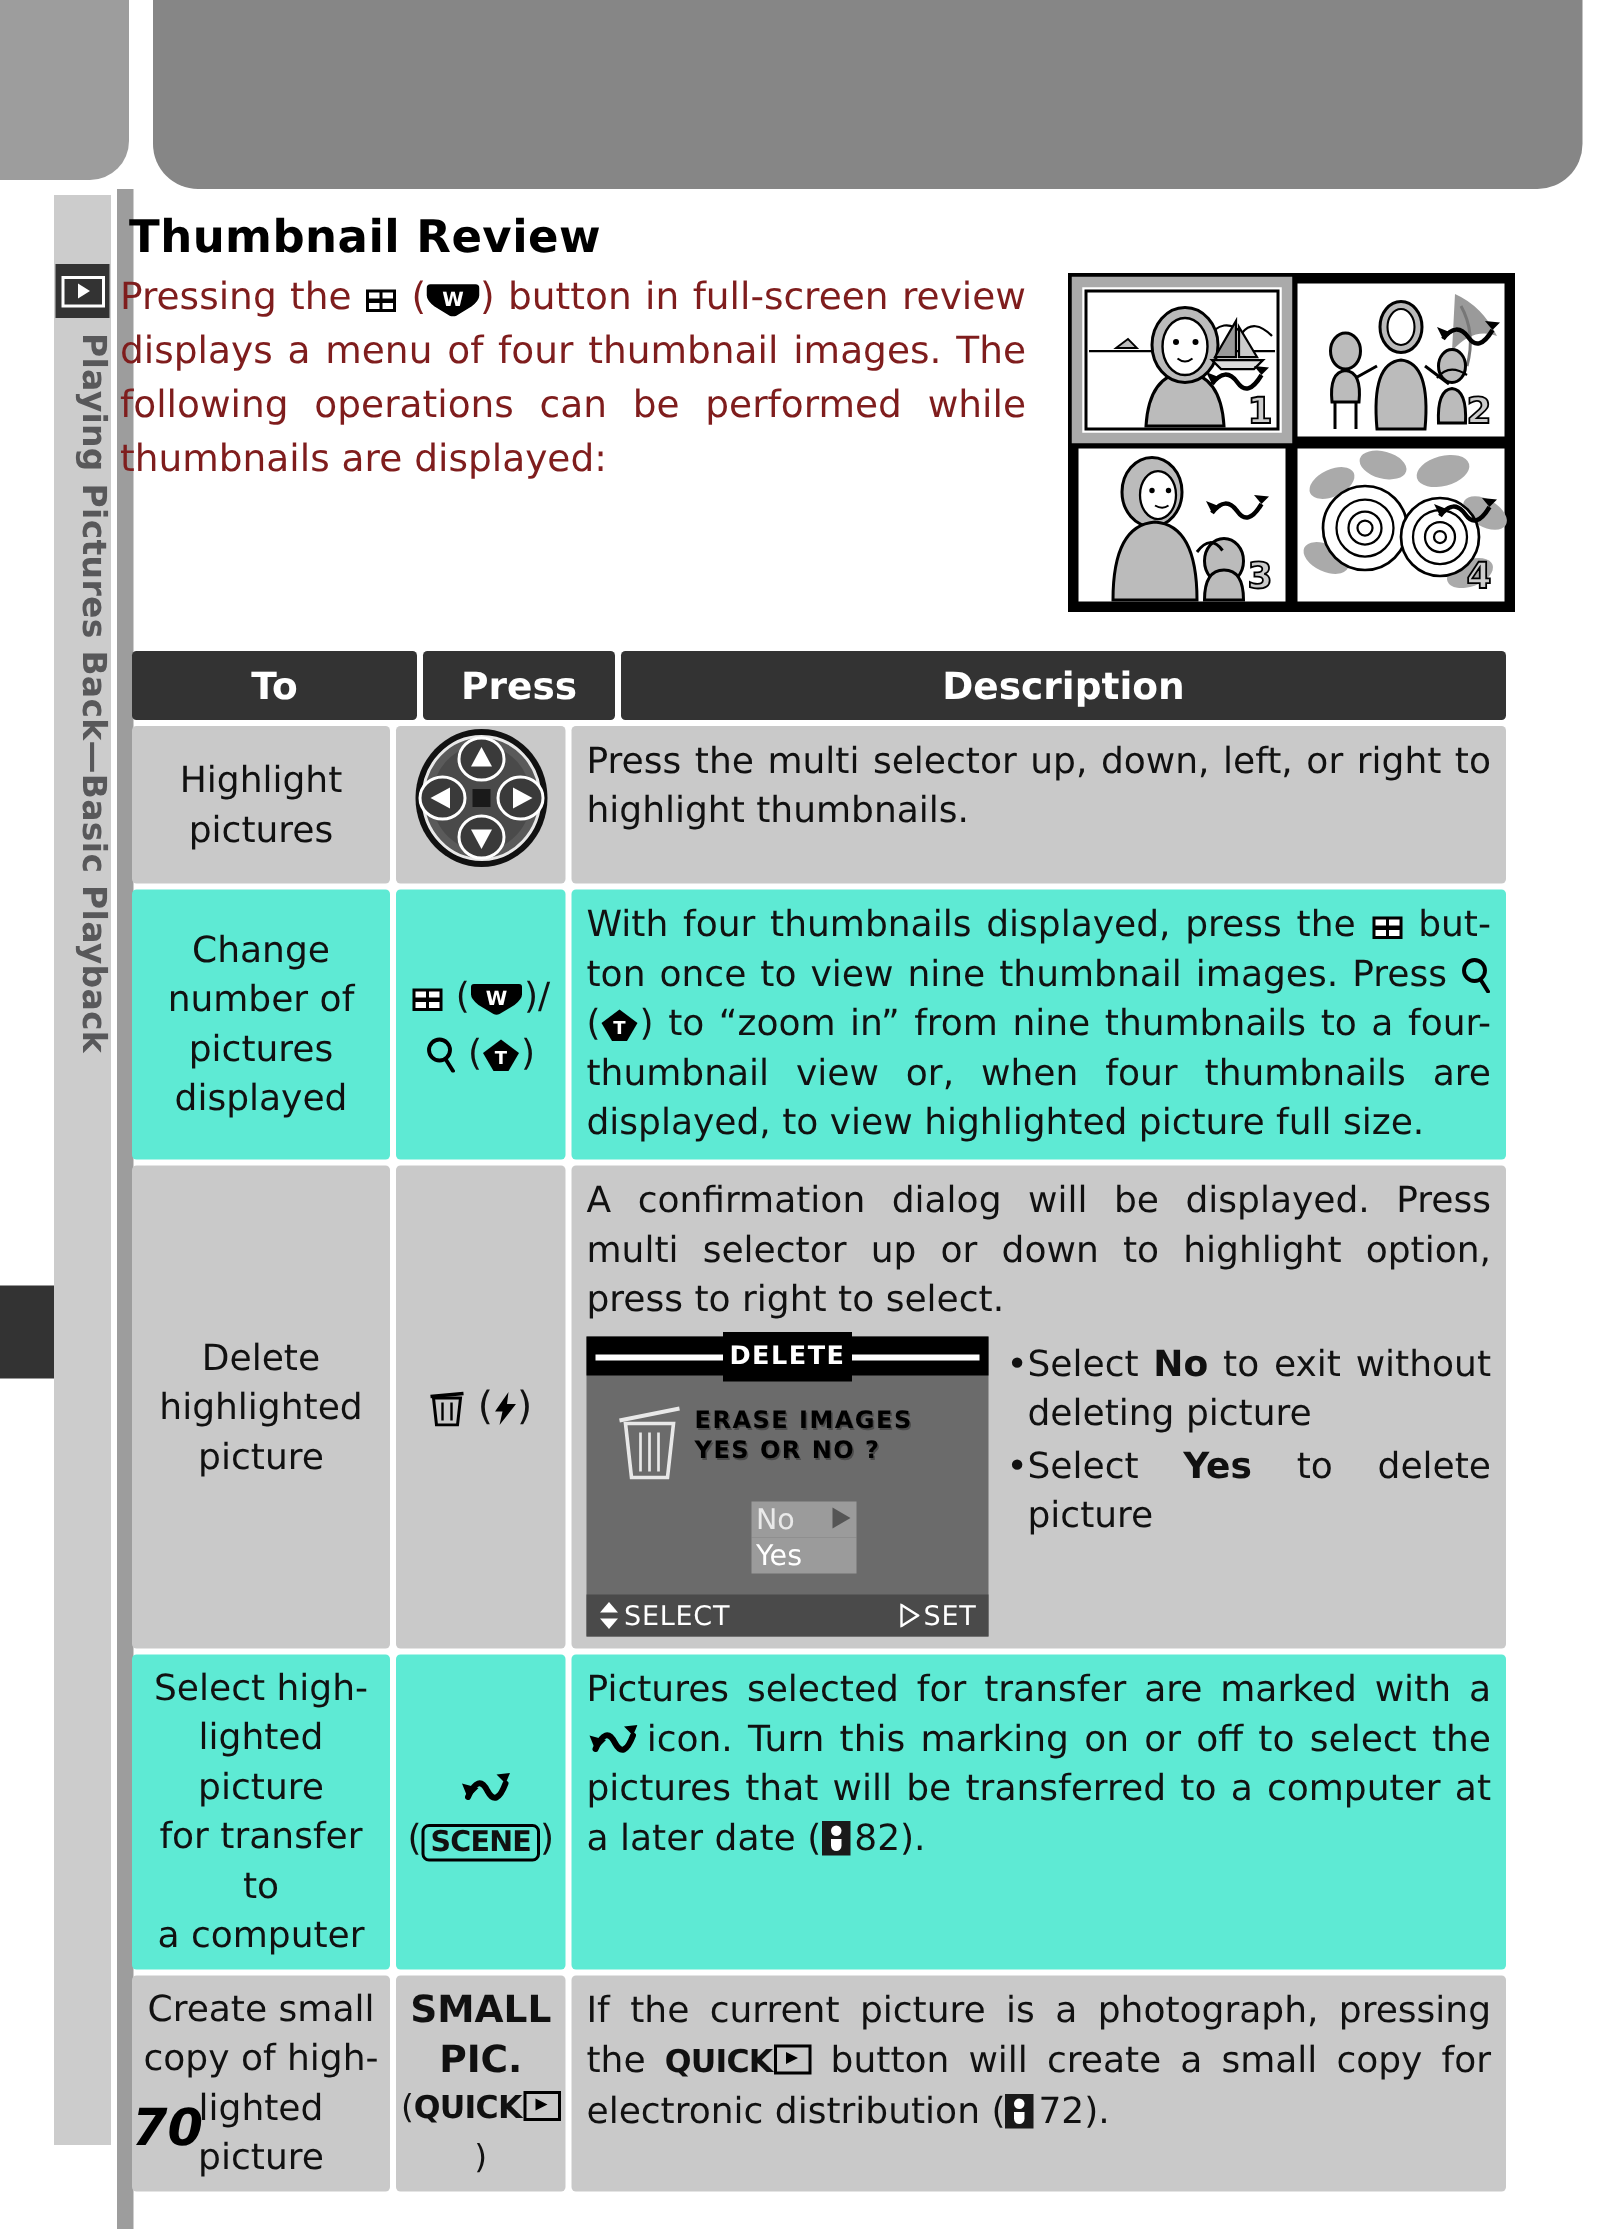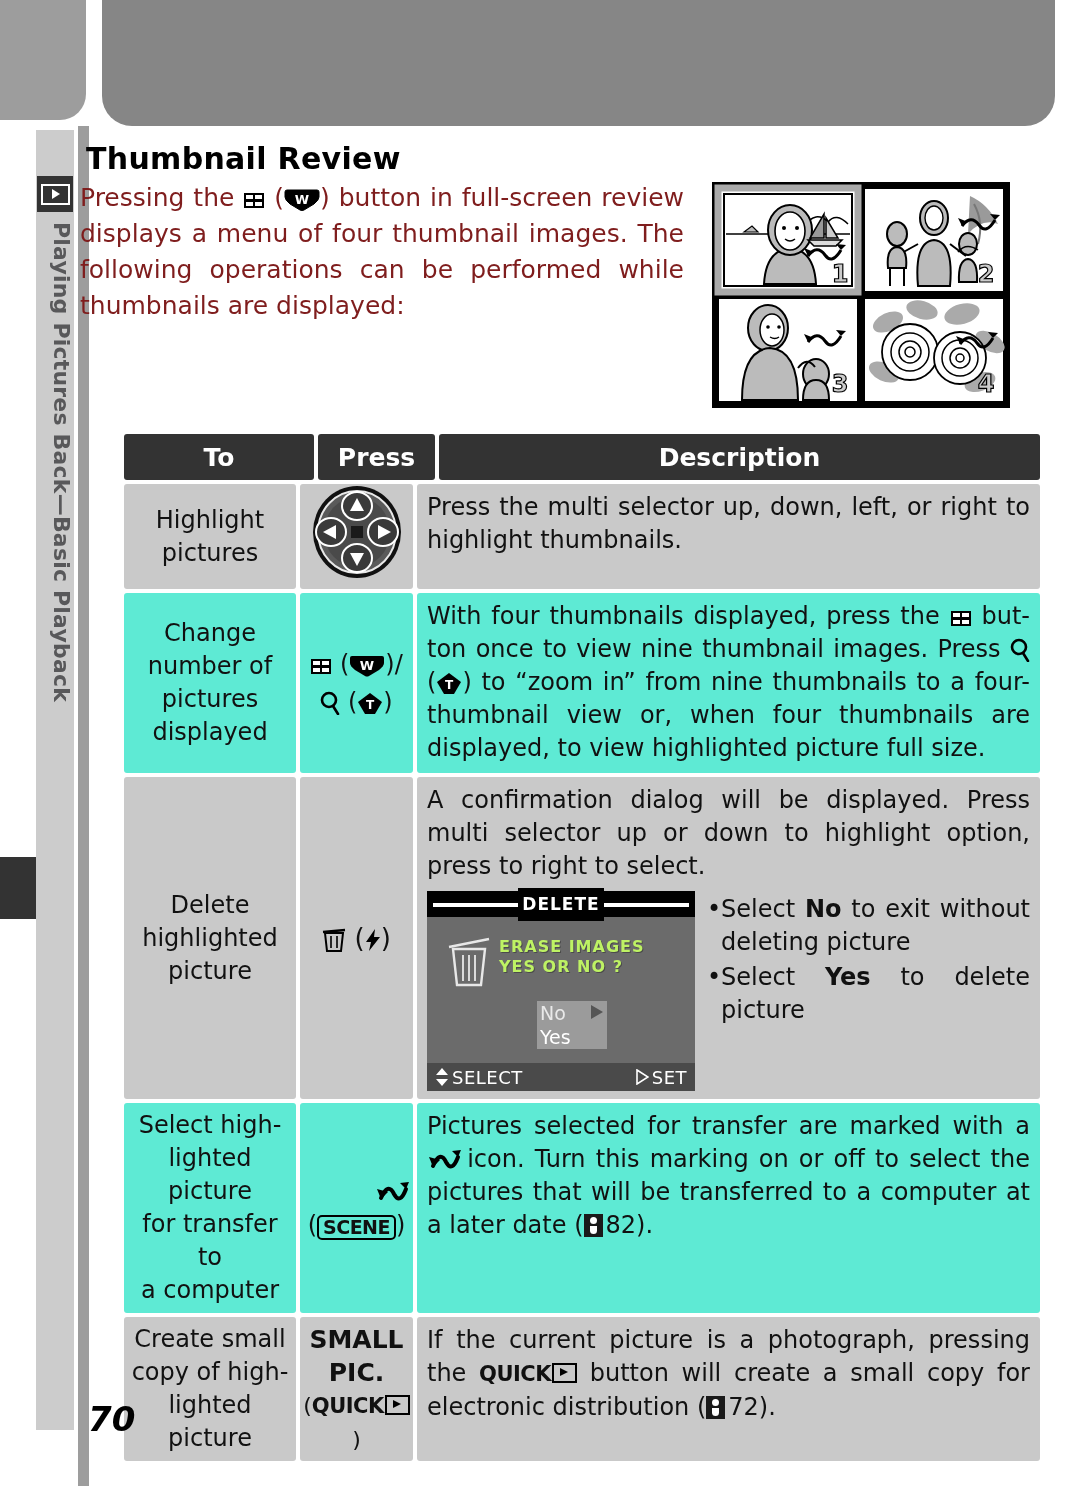--- a/index.html
+++ b/index.html
@@ -188,33 +188,32 @@
   
   .illus {
     position:absolute; left:712px; top:182px; width:298px; height:226px;
     background:#000; padding:0; box-sizing:border-box;
   }
 
   
   .tbl {
     position:absolute; left:88px; top:434px; width:916px;
     border-collapse: separate;
-    margin-left: 36px;
   }
   .tbl-head {
     display:flex; height:46px; gap:4px;
   }
   .tbl-head .hcell {
     background:#333333; color:#ffffff;
     font-size:25px; font-weight:bold;
     display:flex; align-items:center; justify-content:center;
     border-radius:3px;
   }
   .h-to    { width:190px; }
-  .h-press { width:117px; }
+  .h-press { width:128px; }
   .h-desc  { flex:1; }
 
   .trow { display:flex; gap:4px; margin-top:4px; }
   .trow .c {
     box-sizing:border-box;
     display:flex; align-items:center; justify-content:center;
     font-size:24px; line-height:33px; color:#111;
     border-radius:3px;
   }
   .c-to    { width:172px; text-align:center; padding:6px 4px; }
@@ -248,21 +247,21 @@
     position:relative;
   }
   .lcd-title .ln { position:absolute; top:12px; height:4px; background:#fff; }
   .lcd-title .ln.l { left:6px; width:78px; }
   .lcd-title .ln.r { right:6px; width:78px; }
   .lcd-title span { position:relative; z-index:2; background:#000; padding:0 4px; }
 
   .lcd-body { position:relative; height:146px; }
   .lcd-msg {
     position:absolute; left:72px; top:20px;
-    color:#bef264; font-size:16px; line-height:20px; letter-spacing:1px;
+    color:#000000; font-size:16px; line-height:20px; letter-spacing:1px;
     font-weight:bold;
     text-shadow: 1px 1px 0 #4a4a4a;
   }
   .lcd-trash { position:absolute; left:18px; top:16px; }
   .opt-box { position:absolute; left:110px; top:84px; width:70px; }
   .opt {
     height:24px; font-size:19px; color:#e9e9e9; padding-left:3px;
     display:flex; align-items:center; position:relative;
   }
   .opt.sel { background:#9b9b9b; color:#fff; }
@@ -599,21 +598,21 @@
     </div>
 
     <div class="trow shade-b">
       <div class="c c-to">
         <span style="white-space:pre-line">Select high-
 lighted picture
 for transfer to
 a computer</span>
       </div>
       <div class="c c-press">
-        <div style="text-align:right; line-height:34px;">
+        <div style="text-align:center; line-height:34px;">
           <div><span class="glyph-transfer">
             <svg width="34" height="24" viewBox="0 0 34 24">
               <path d="M6 17 q7 -16 13 -4 q6 11 12 -5" fill="none" stroke="#000" stroke-width="4" stroke-linecap="round"></path>
               <polygon points="6,18 2,8 13,11" fill="#000"></polygon>
               <polygon points="31,8 25,2 34,1" fill="#000"></polygon>
             </svg>
           </span></div>
           <div style="font-size:24px;">
             <span>(</span><span class="glyph-scene">SCENE</span><span>)</span>
           </div>

